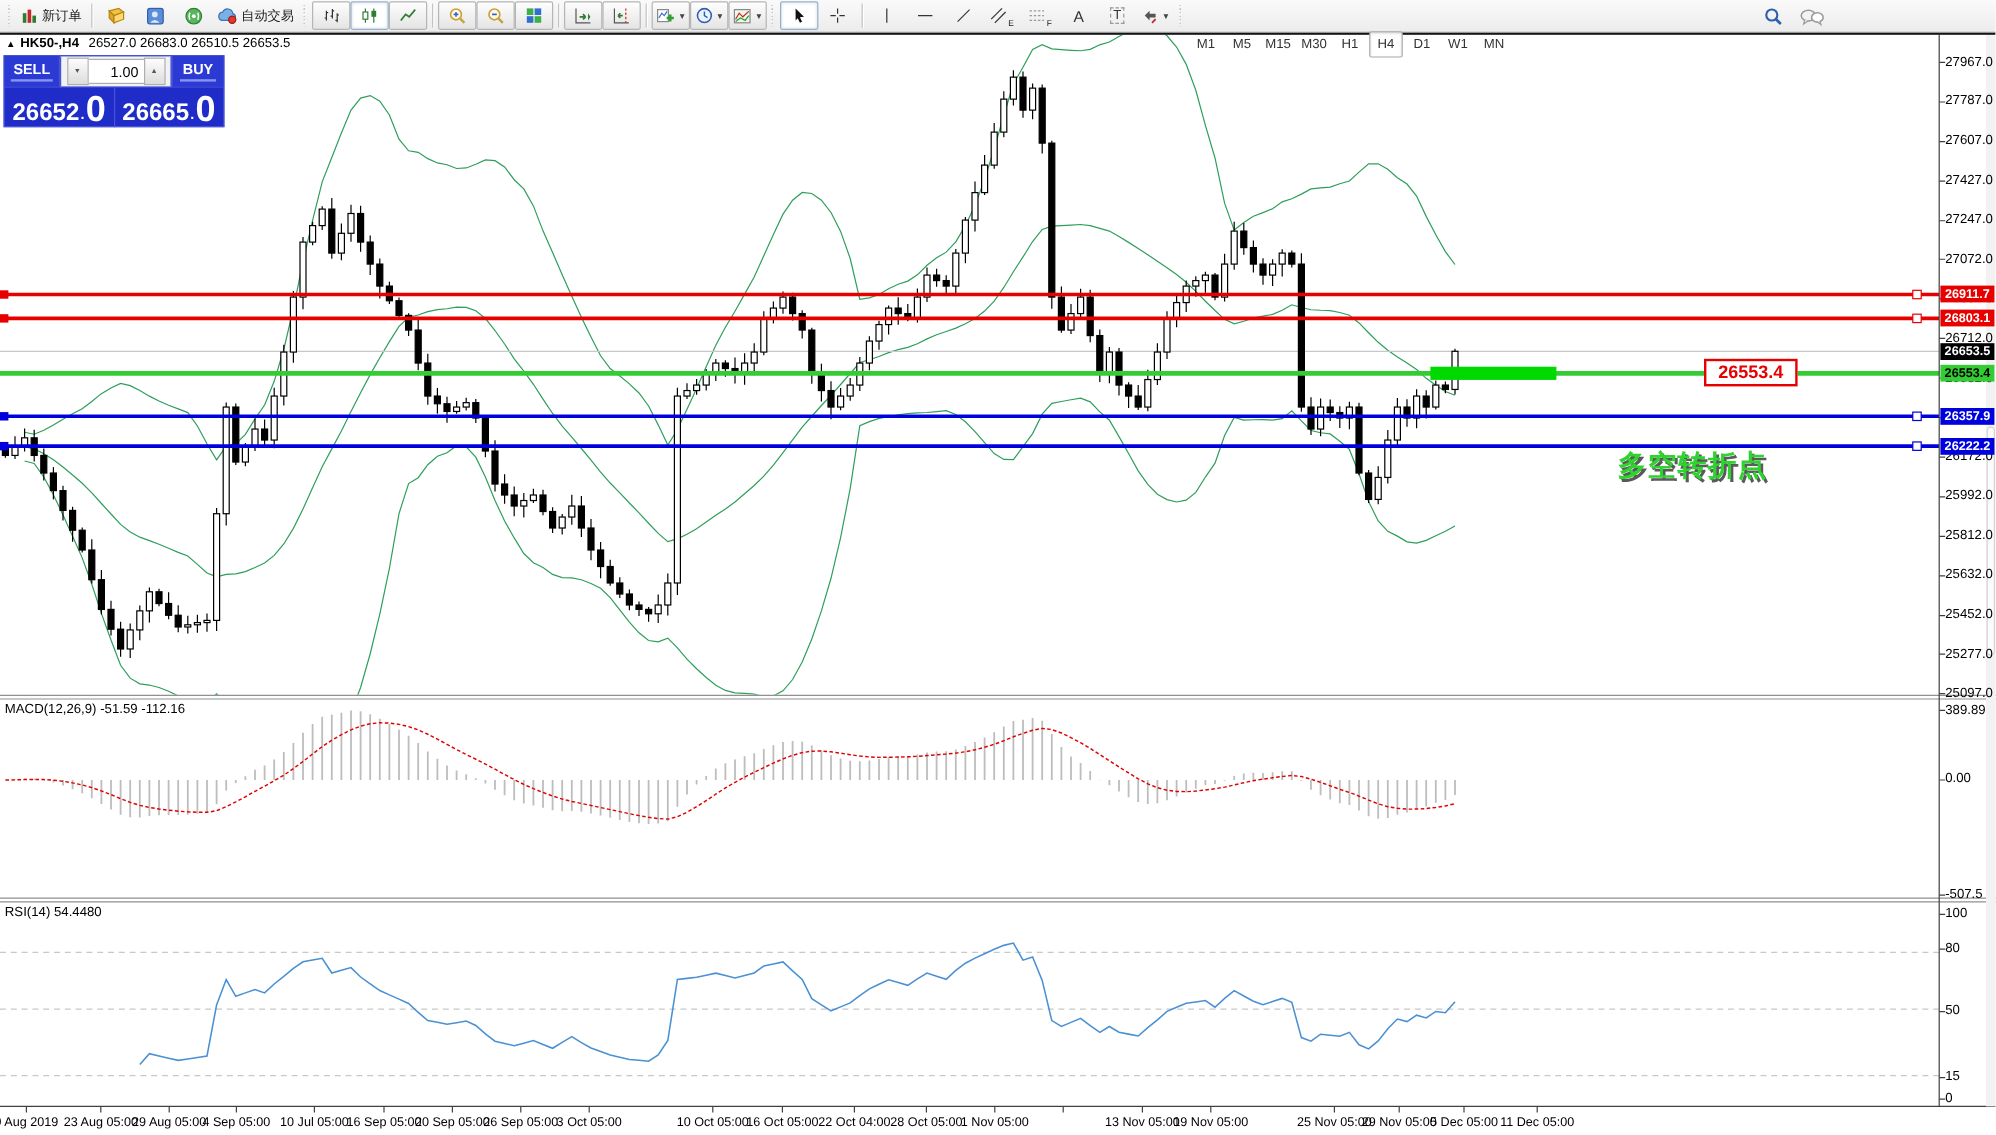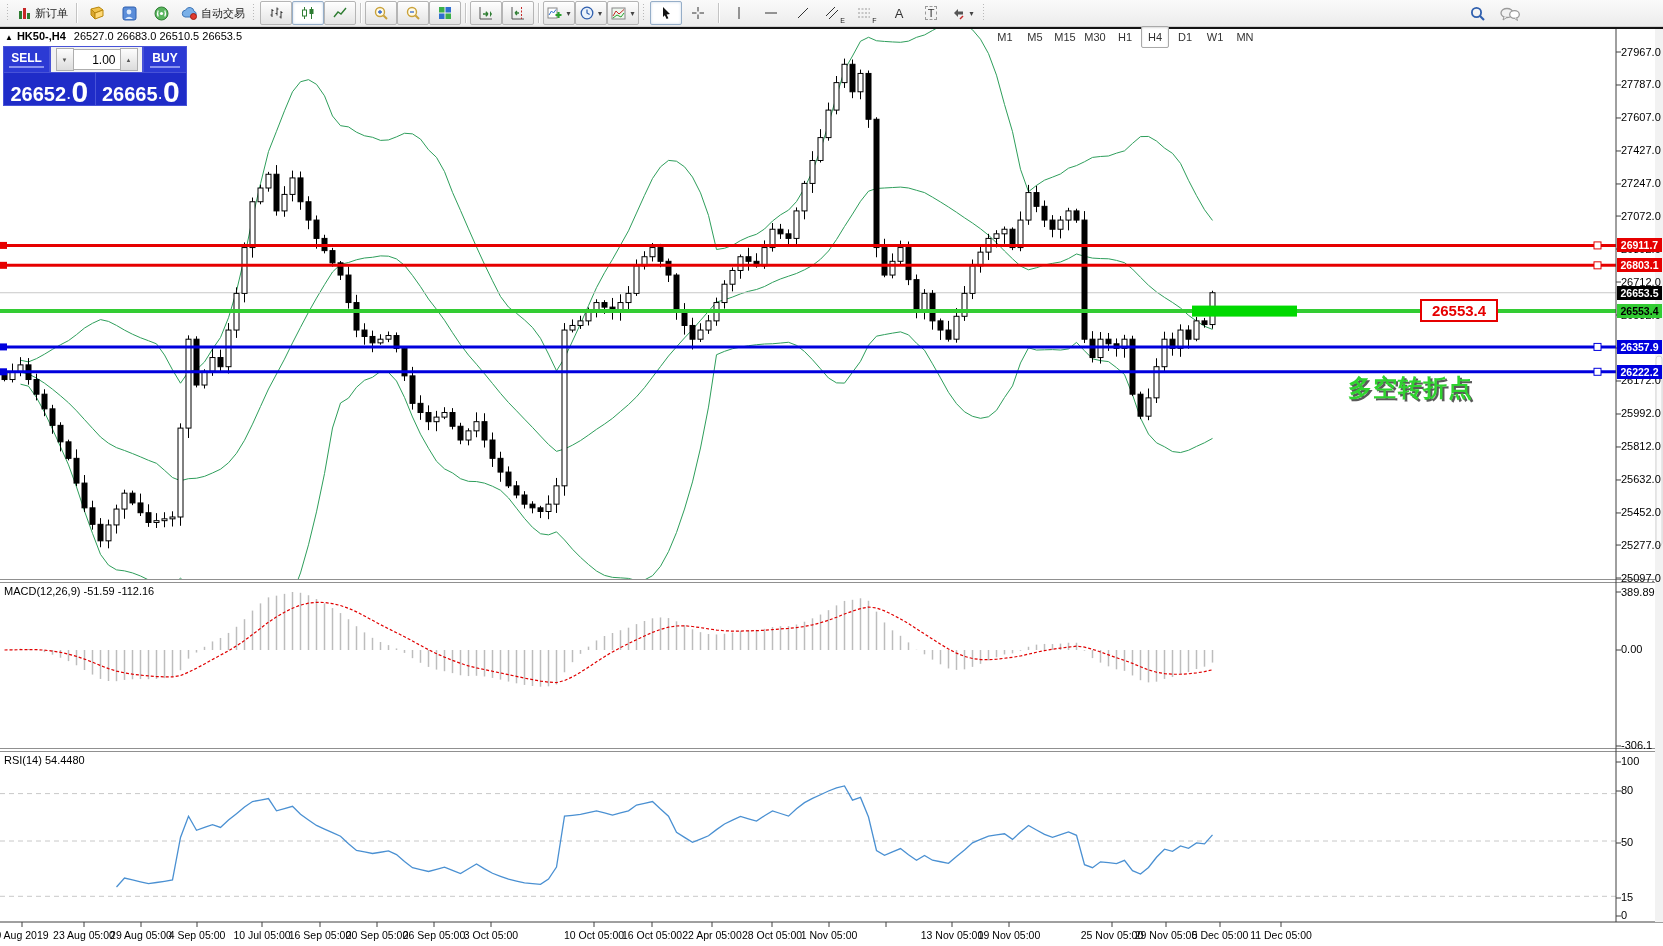--- a/index.html
+++ b/index.html
@@ -911,38 +911,38 @@
       <div class="axlbl" style="left: 1621px; top: 341.504px;">26352.0</div>
       <div class="axlbl" style="left: 1621px; top: 374.496px;">26172.0</div>
       <div class="axlbl" style="left: 1621px; top: 407.487px;">25992.0</div>
       <div class="axlbl" style="left: 1621px; top: 440.478px;">25812.0</div>
       <div class="axlbl" style="left: 1621px; top: 473.469px;">25632.0</div>
       <div class="axlbl" style="left: 1621px; top: 506.46px;">25452.0</div>
       <div class="axlbl" style="left: 1621px; top: 538.535px;">25277.0</div>
       <div class="axlbl" style="left: 1621px; top: 571.526px;">25097.0</div>
       <div class="axlbl" style="left: 1621px; top: 586px;">389.89</div>
       <div class="axlbl" style="left: 1621px; top: 643px;">0.00</div>
-      <div class="axlbl" style="left: 1621px; top: 739px;">-306.1</div>
+      <div class="axlbl" style="left: 1621px; top: 739px;">-507.5</div>
       <div class="axlbl" style="left: 1621px; top: 755px;">100</div>
       <div class="axlbl" style="left: 1621px; top: 784px;">80</div>
       <div class="axlbl" style="left: 1621px; top: 836px;">50</div>
       <div class="axlbl" style="left: 1621px; top: 891px;">15</div>
       <div class="axlbl" style="left: 1621px; top: 909px;">0</div>
       <div class="timelbl" style="left: 22px; top: 929px;">9 Aug 2019</div>
       <div class="timelbl" style="left: 84px; top: 929px;">23 Aug 05:00</div>
       <div class="timelbl" style="left: 141px; top: 929px;">29 Aug 05:00</div>
       <div class="timelbl" style="left: 197px; top: 929px;">4 Sep 05:00</div>
       <div class="timelbl" style="left: 262px; top: 929px;">10 Jul 05:00</div>
       <div class="timelbl" style="left: 320px; top: 929px;">16 Sep 05:00</div>
       <div class="timelbl" style="left: 377px; top: 929px;">20 Sep 05:00</div>
       <div class="timelbl" style="left: 434px; top: 929px;">26 Sep 05:00</div>
       <div class="timelbl" style="left: 491px; top: 929px;">3 Oct 05:00</div>
       <div class="timelbl" style="left: 594px; top: 929px;">10 Oct 05:00</div>
       <div class="timelbl" style="left: 652px; top: 929px;">16 Oct 05:00</div>
-      <div class="timelbl" style="left: 712px; top: 929px;">22 Apr 05:00</div>
+      <div class="timelbl" style="left: 712px; top: 929px;">22 Oct 04:00</div>
       <div class="timelbl" style="left: 772px; top: 929px;">28 Oct 05:00</div>
       <div class="timelbl" style="left: 829px; top: 929px;">1 Nov 05:00</div>
       <div class="timelbl" style="left: 886px; top: 929px; margin-top: 24px;">7 Nov 05:00</div>
       <div class="timelbl" style="left: 952px; top: 929px;">13 Nov 05:00</div>
       <div class="timelbl" style="left: 1009px; top: 929px;">19 Nov 05:00</div>
       <div class="timelbl" style="left: 1112px; top: 929px;">25 Nov 05:00</div>
       <div class="timelbl" style="left: 1166px; top: 929px;">29 Nov 05:00</div>
       <div class="timelbl" style="left: 1220px; top: 929px;">5 Dec 05:00</div>
       <div class="timelbl" style="left: 1281px; top: 929px;">11 Dec 05:00</div>
     </div>

